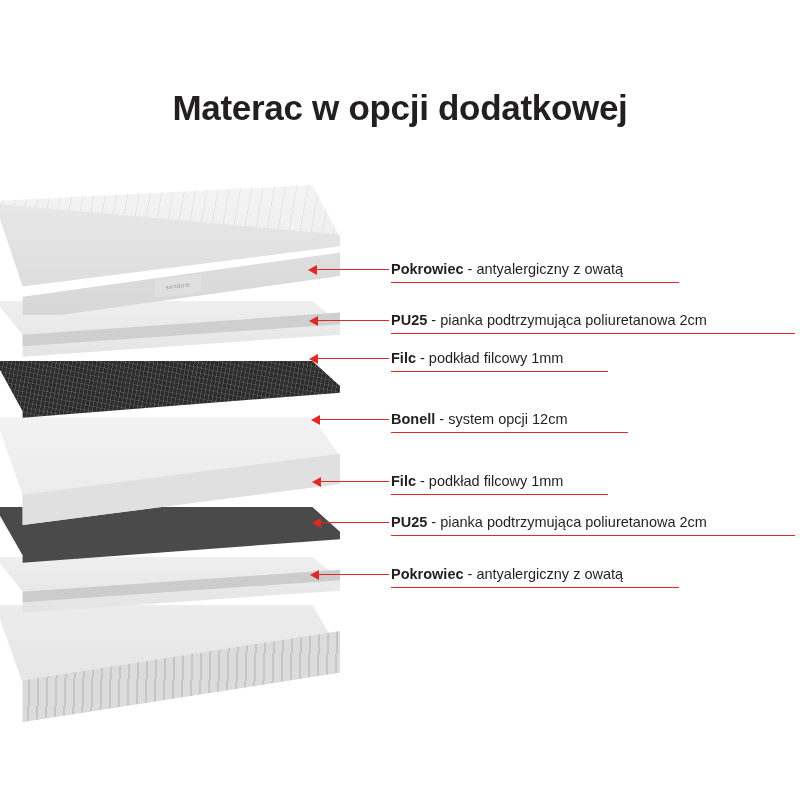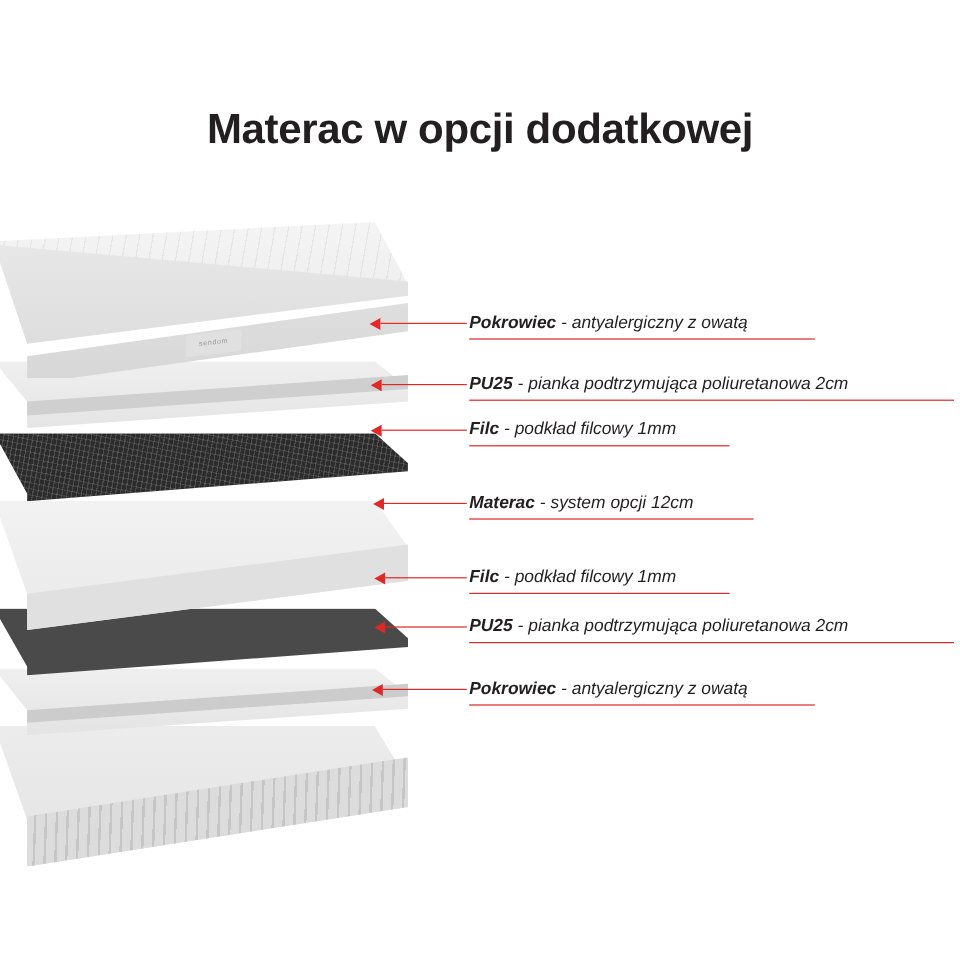--- a/index.html
+++ b/index.html
@@ -189,21 +189,20 @@
     background-color: #dcdcdc;
   }
 
   
   .callout {
     position: absolute;
     font-size: 14.5px;
     color: #231f20;
     white-space: nowrap;
     line-height: 1;
-    font-style: italic;
   }
   .callout b {
     font-weight: bold;
   }
   .leader {
     position: absolute;
     height: 1px;
     background: #e02826;
   }
   .arrow {
@@ -284,21 +283,21 @@
   <div class="arrow" style="left:309px; top:354px;"></div>
   <div class="leader" style="left:318px; top:358px; width:71px;"></div>
   <div class="callout" style="left:391px; top:351px;">
     <b>Filc</b><span> - podkład filcowy 1mm</span>
   </div>
   <div class="underline" style="left:391px; top:371px; width:217px;"></div>
 
   <div class="arrow" style="left:311px; top:415px;"></div>
   <div class="leader" style="left:320px; top:419px; width:69px;"></div>
   <div class="callout" style="left:391px; top:412px;">
-    <b>Materac</b><span> - system opcji 12cm</span>
+    <b>Bonell</b><span> - system opcji 12cm</span>
   </div>
   <div class="underline" style="left:391px; top:432px; width:237px;"></div>
 
   <div class="arrow" style="left:312px; top:477px;"></div>
   <div class="leader" style="left:321px; top:481px; width:68px;"></div>
   <div class="callout" style="left:391px; top:474px;">
     <b>Filc</b><span> - podkład filcowy 1mm</span>
   </div>
   <div class="underline" style="left:391px; top:494px; width:217px;"></div>
 

